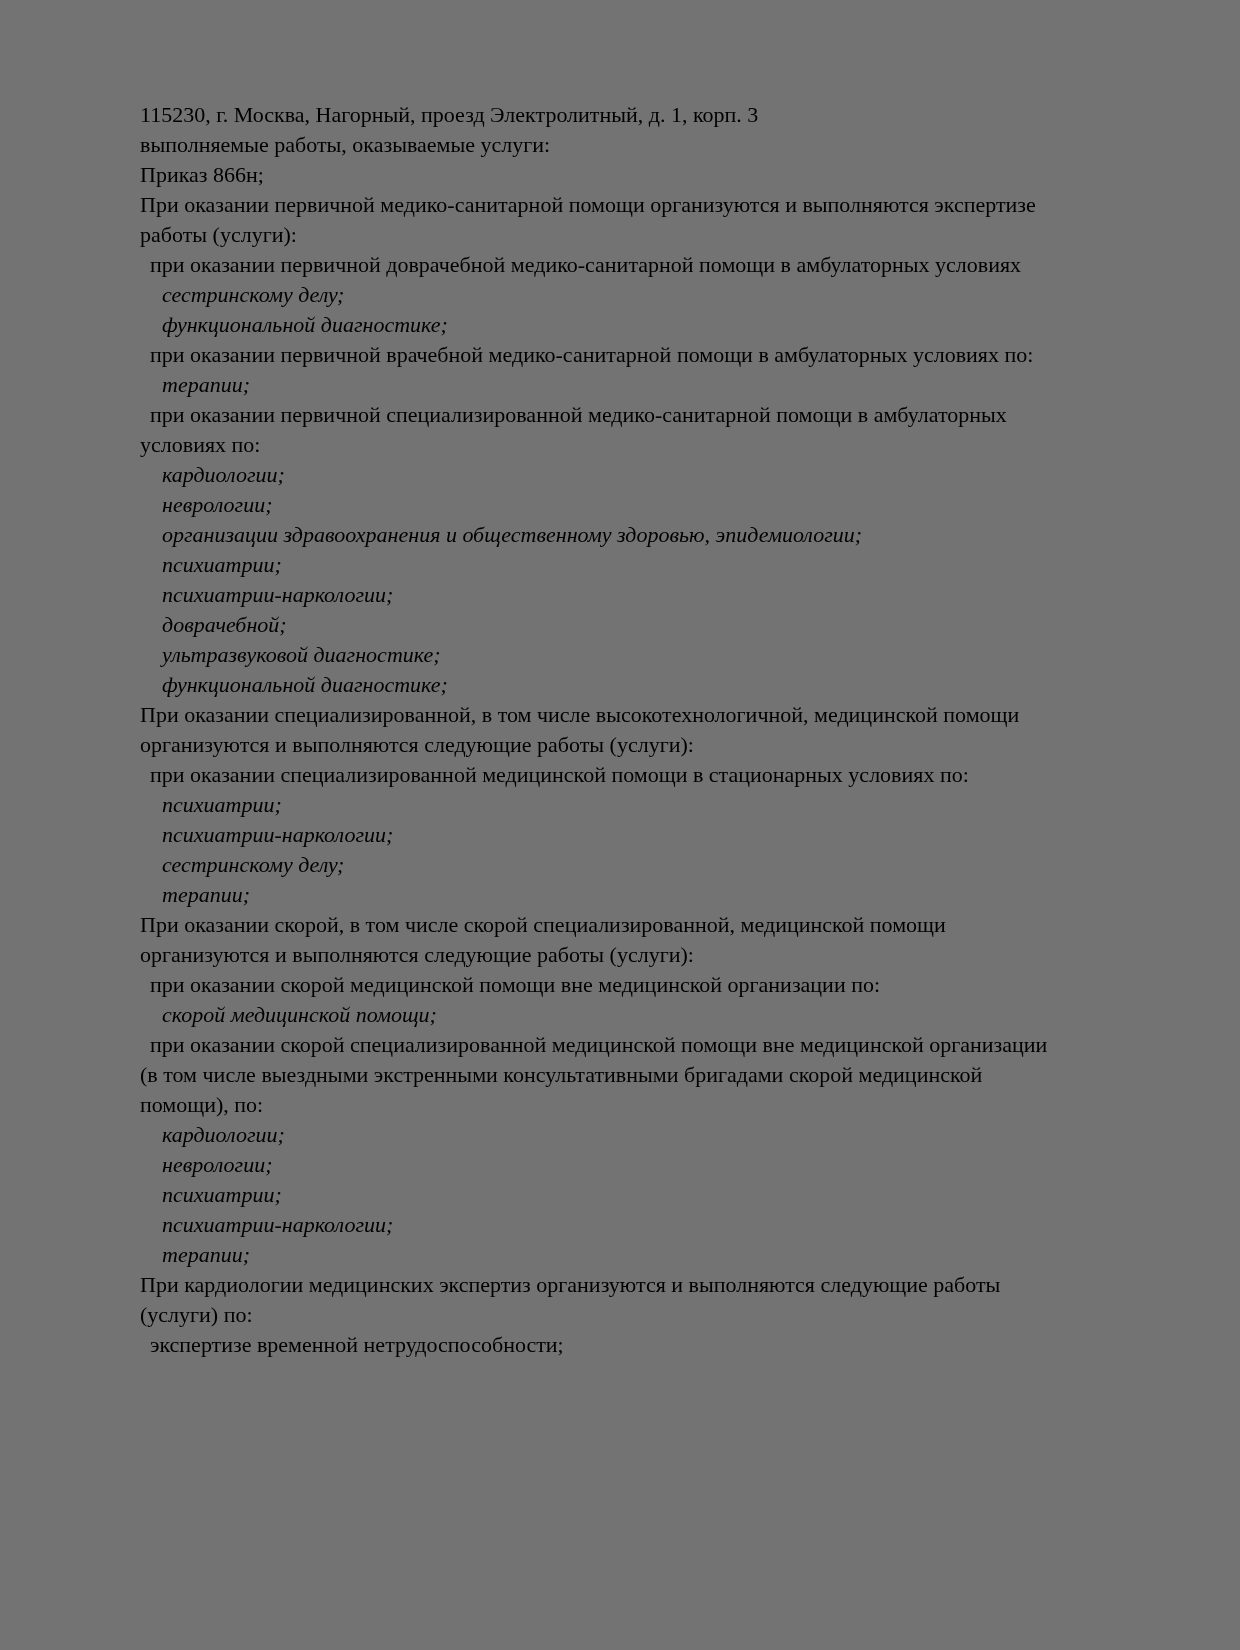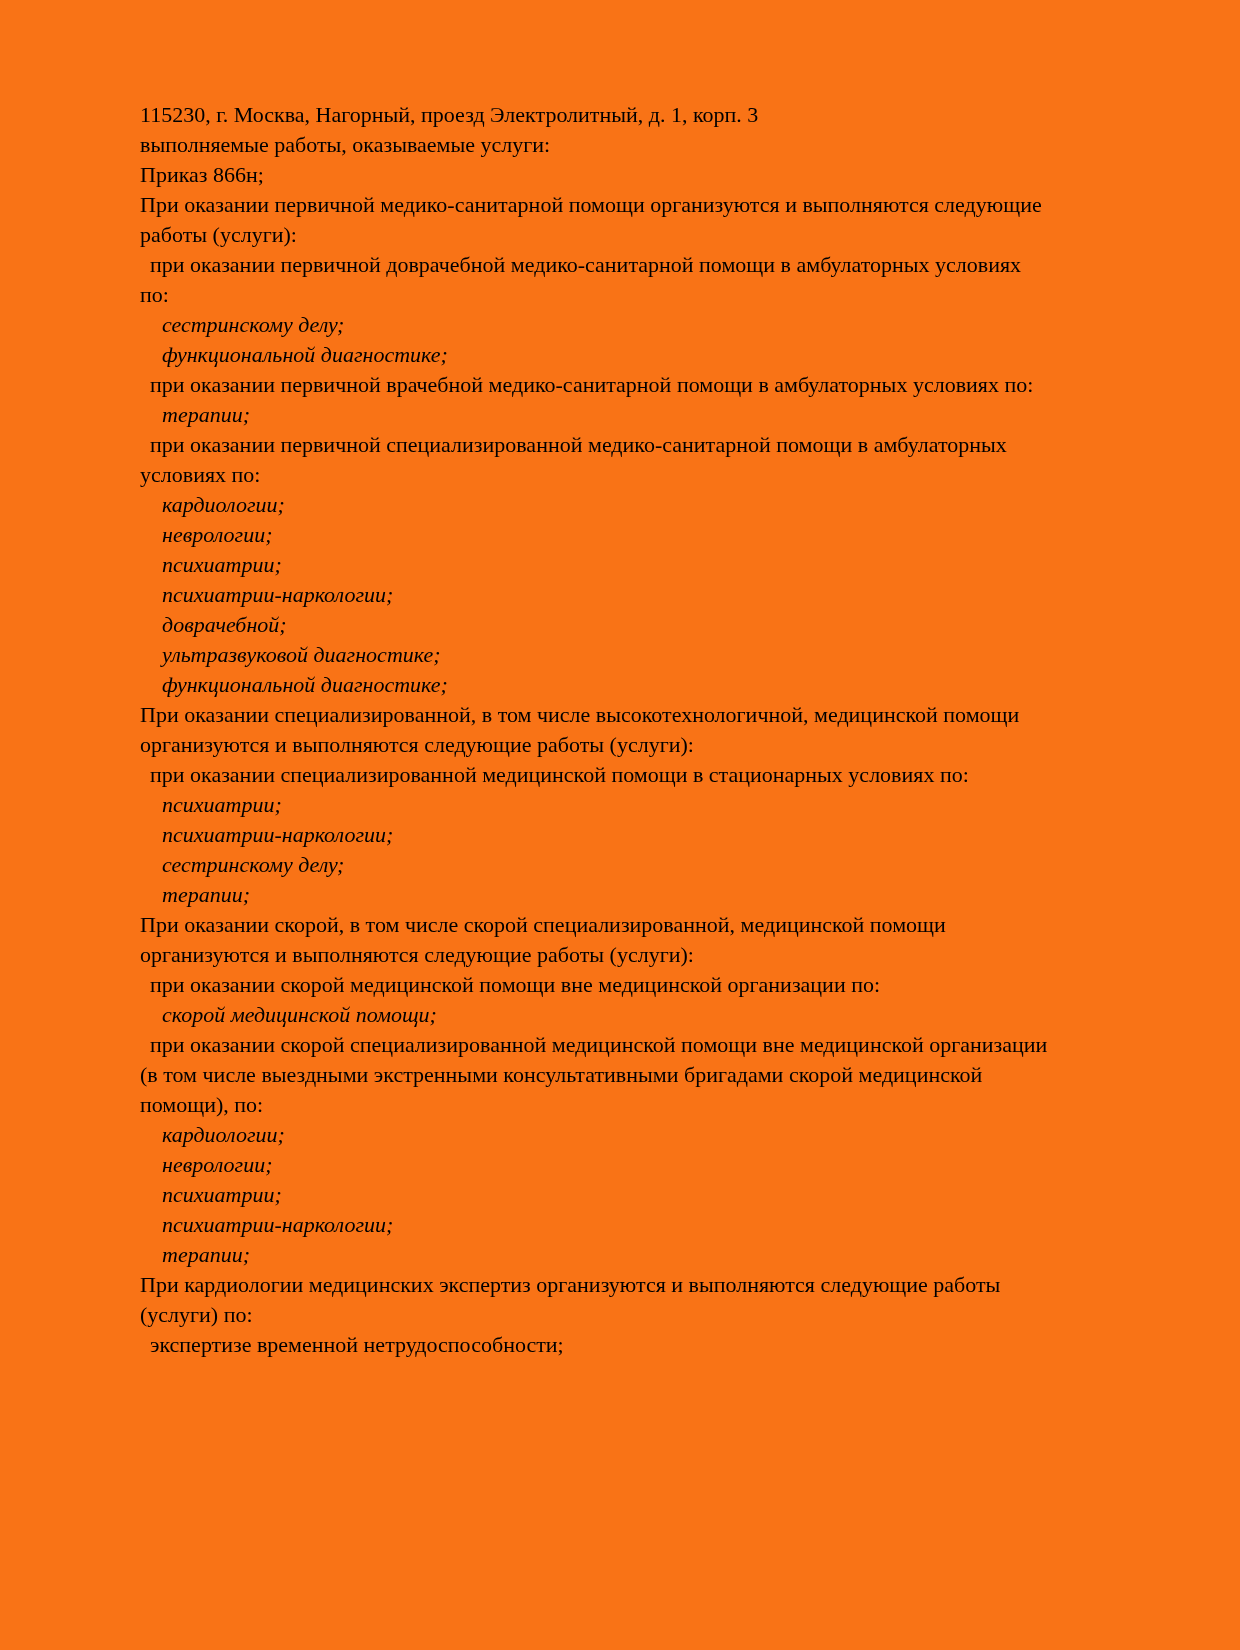--- a/index.html
+++ b/index.html
@@ -11,21 +11,21 @@
     height: 1650px;
     background: #ffffff;
     position: relative;
     overflow: hidden;
   }
   .page {
     position: absolute;
     left: 0; top: 0;
     width: 1240px;
     height: 1650px;
-    background: #f97316;
+    background: #737373;
   }
   .text-block {
     position: absolute;
     left: 140px;
     top: 100px;
     width: 1040px;
     font-family: "Liberation Serif", "DejaVu Serif", serif;
     font-size: 22px;
     line-height: 30px;
     color: #000000;
@@ -38,32 +38,32 @@
   .line.indent-2 { padding-left: 22px; font-style: italic; }
 </style>
 </head>
 <body>
 
 <div class="page">
   <div class="text-block" id="text-block">
       <div class="line indent-0">115230, г. Москва, Нагорный, проезд Электролитный, д. 1, корп. 3</div>
       <div class="line indent-0">выполняемые работы, оказываемые услуги:</div>
       <div class="line indent-0">Приказ 866н;</div>
-      <div class="line indent-0">При оказании первичной медико-санитарной помощи организуются и выполняются следующие</div>
+      <div class="line indent-0">При оказании первичной медико-санитарной помощи организуются и выполняются экспертизе</div>
       <div class="line indent-0">работы (услуги):</div>
       <div class="line indent-1">при оказании первичной доврачебной медико-санитарной помощи в амбулаторных условиях</div>
-      <div class="line indent-0">по:</div>
       <div class="line indent-2">сестринскому делу;</div>
       <div class="line indent-2">функциональной диагностике;</div>
       <div class="line indent-1">при оказании первичной врачебной медико-санитарной помощи в амбулаторных условиях по:</div>
       <div class="line indent-2">терапии;</div>
       <div class="line indent-1">при оказании первичной специализированной медико-санитарной помощи в амбулаторных</div>
       <div class="line indent-0">условиях по:</div>
       <div class="line indent-2">кардиологии;</div>
       <div class="line indent-2">неврологии;</div>
+      <div class="line indent-2">организации здравоохранения и общественному здоровью, эпидемиологии;</div>
       <div class="line indent-2">психиатрии;</div>
       <div class="line indent-2">психиатрии-наркологии;</div>
       <div class="line indent-2">доврачебной;</div>
       <div class="line indent-2">ультразвуковой диагностике;</div>
       <div class="line indent-2">функциональной диагностике;</div>
       <div class="line indent-0">При оказании специализированной, в том числе высокотехнологичной, медицинской помощи</div>
       <div class="line indent-0">организуются и выполняются следующие работы (услуги):</div>
       <div class="line indent-1">при оказании специализированной медицинской помощи в стационарных условиях по:</div>
       <div class="line indent-2">психиатрии;</div>
       <div class="line indent-2">психиатрии-наркологии;</div>

